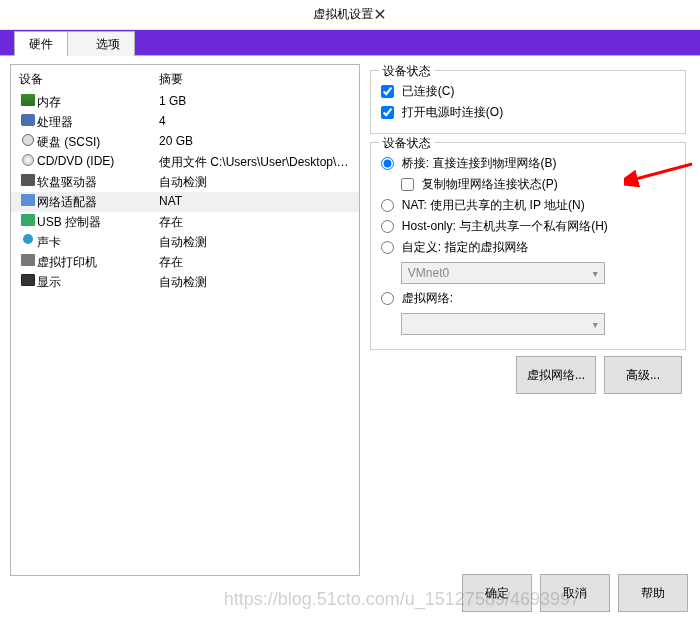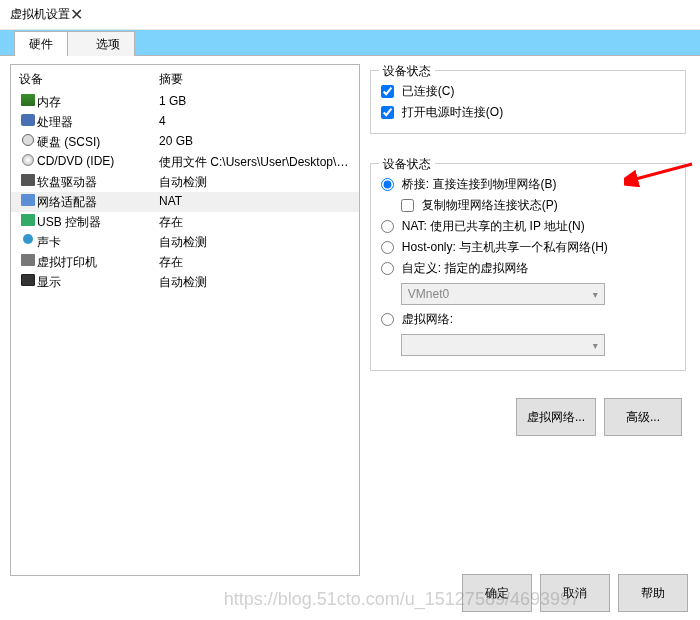--- a/index.html
+++ b/index.html
@@ -11,36 +11,36 @@
     color: #000;
     width: 700px;
     height: 620px;
     overflow: hidden;
     position: relative;
   }
   .titlebar {
     height: 30px;
     display: flex;
     align-items: center;
-    justify-content: flex-start;
-    padding: 0 10px;
+    justify-content: center;
+    padding: 0 26px;
     border-bottom: 1px solid #e5e5e5;
   }
   .titlebar .close {
     font-size: 16px;
     color: #333;
     cursor: pointer;
   }
   .tabs-row {
     display: flex;
     align-items: flex-end;
     height: 26px;
     padding-left: 14px;
     border-bottom: 1px solid #b5b5b5;
-    background: #7dd3fc;
+    background: #6d28d9;
   }
   .tab {
     padding: 4px 14px 3px 14px;
     border: 1px solid #b5b5b5;
     border-bottom: none;
     background: #fff;
     margin-right: -1px;
     position: relative;
     top: 1px;
     cursor: pointer;
@@ -106,21 +106,21 @@
     display: inline-flex;
     align-items: center;
     justify-content: center;
     cursor: pointer;
     padding: 0 10px;
   }
   .right-panel {
     flex: 1;
     display: flex;
     flex-direction: column;
-    gap: 23px;
+    gap: 2px;
     min-width: 0;
     padding-right: 4px;
   }
   .groupbox {
     border: 1px solid #d0d0d0;
     position: relative;
     padding: 10px 10px 10px 10px;
     margin-top: 6px;
   }
   .groupbox .legend {

